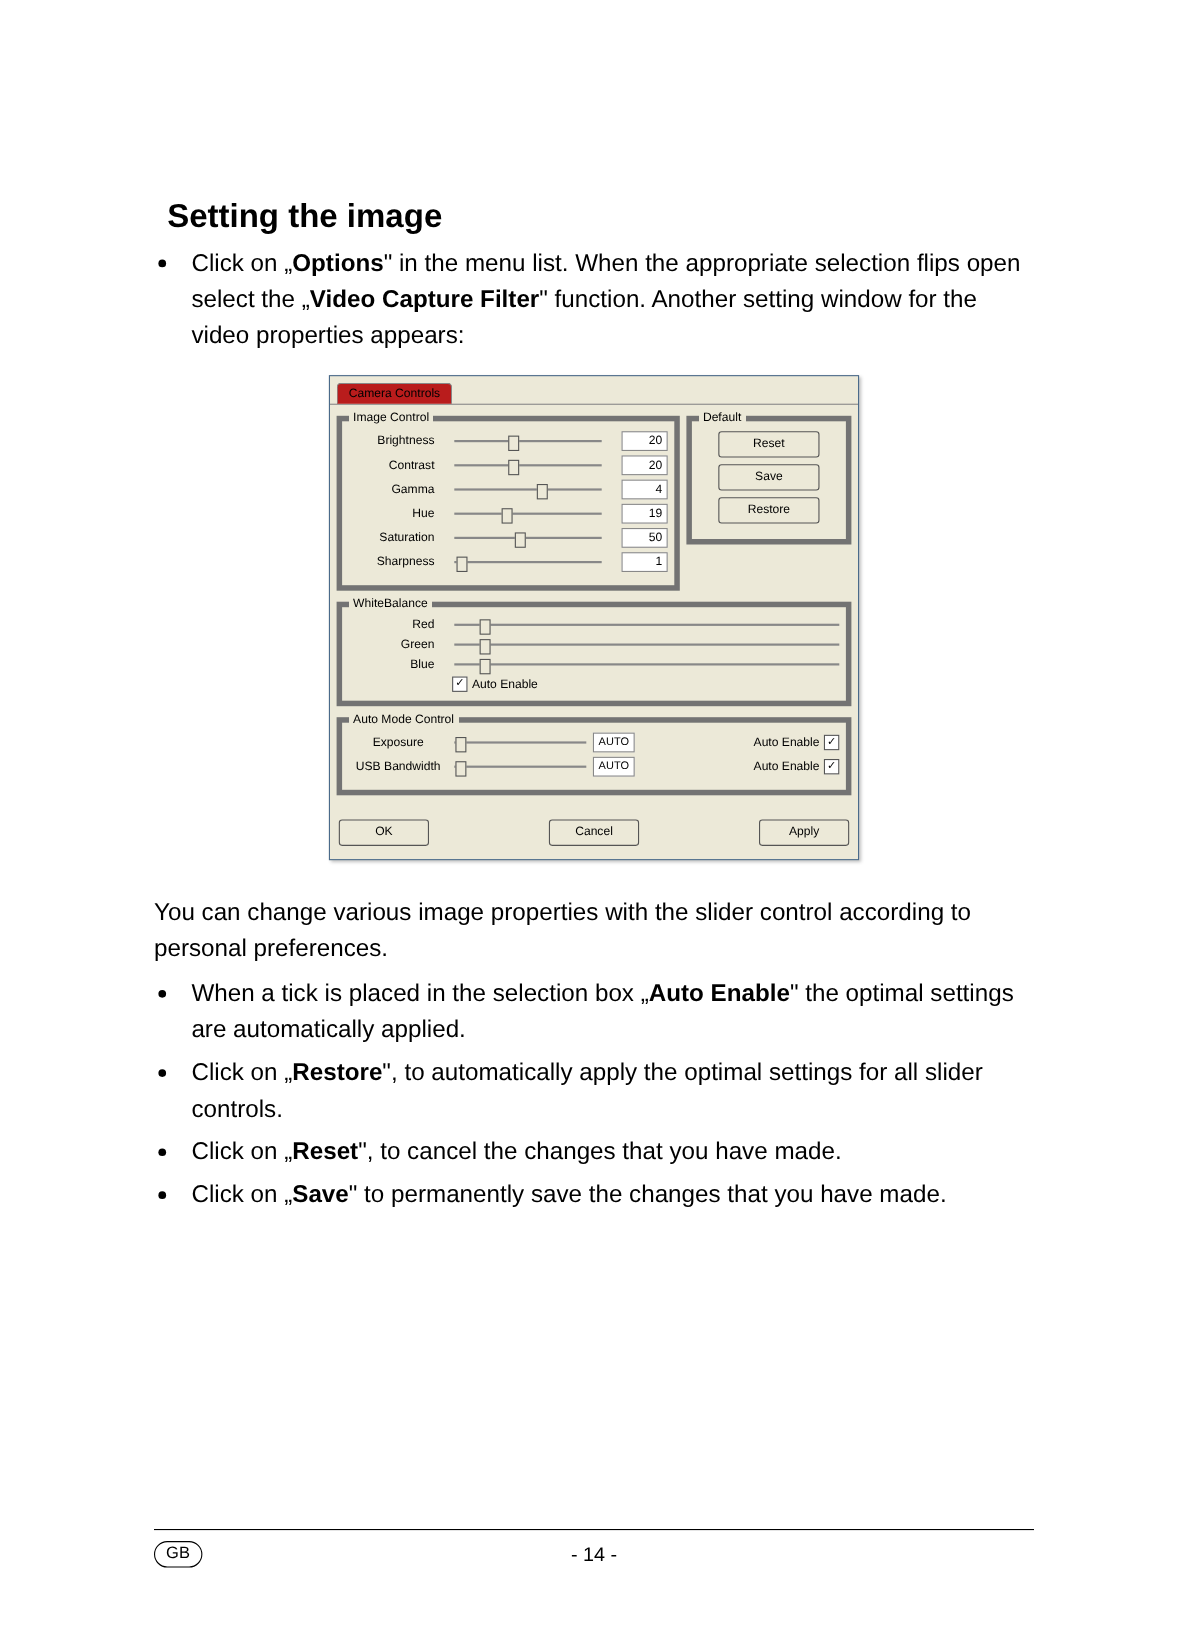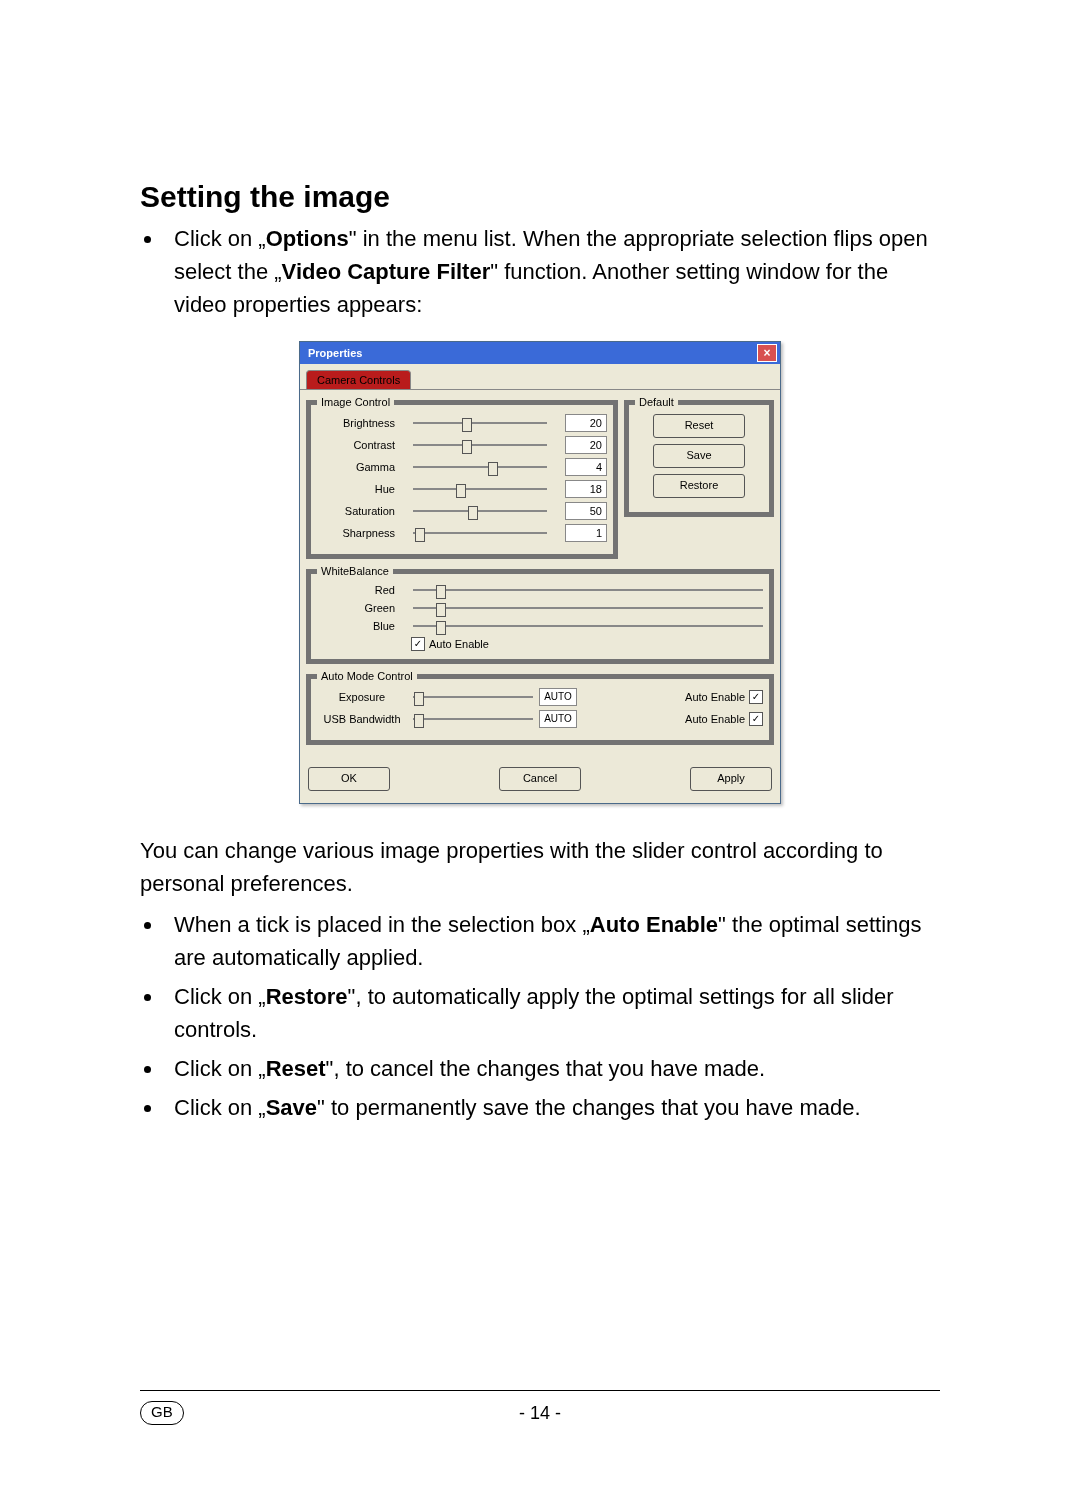--- a/index.html
+++ b/index.html
@@ -11,21 +11,21 @@
   }
   .page {
     width: 1080px;
     height: 1495px;
     box-sizing: border-box;
     padding: 180px 140px 80px 140px;
     position: relative;
   }
   h2.heading {
     font-size: 30px;
-    margin: 0 0 8px 0;
+    margin: 0 0 8px 12px;
     font-weight: bold;
   }
   ul.bullets {
     margin: 0 0 0 24px;
     padding: 0;
     font-size: 22px;
     line-height: 1.5;
   }
   ul.bullets li {
     margin-bottom: 6px;
@@ -206,24 +206,20 @@
   <h2 class="heading">Setting the image</h2>
 
   <ul class="bullets">
     <li>
       <span>Click on „</span><span class="cond">Options</span><span>" in the menu list. When the appropriate selection flips open select the „</span><span class="cond">Video Capture Filter</span><span>" function. Another setting window for the video properties appears:</span>
     </li>
   </ul>
 
   <div class="screenshot-wrap">
     <div class="dlg">
-      <div class="titlebar">
-        <span>Properties</span>
-        <span class="close">×</span>
-      </div>
       <div class="tab-strip">
         <div class="tab">Camera Controls</div>
       </div>
       <div class="dlg-body">
 
         <div class="columns">
 
           <fieldset class="group col-left">
             <legend>Image Control</legend>
 
@@ -250,21 +246,21 @@
                   <div class="thumb" style="left:60%"></div>
                 </div>
               <div class="val-box">4</div>
             </div>
             <div class="slider-row">
               <span class="lbl">Hue</span>
               <div class="slider">
                   <div class="track"></div>
                   <div class="thumb" style="left:36%"></div>
                 </div>
-              <div class="val-box">18</div>
+              <div class="val-box">19</div>
             </div>
             <div class="slider-row">
               <span class="lbl">Saturation</span>
               <div class="slider">
                   <div class="track"></div>
                   <div class="thumb" style="left:45%"></div>
                 </div>
               <div class="val-box">50</div>
             </div>
             <div class="slider-row">

